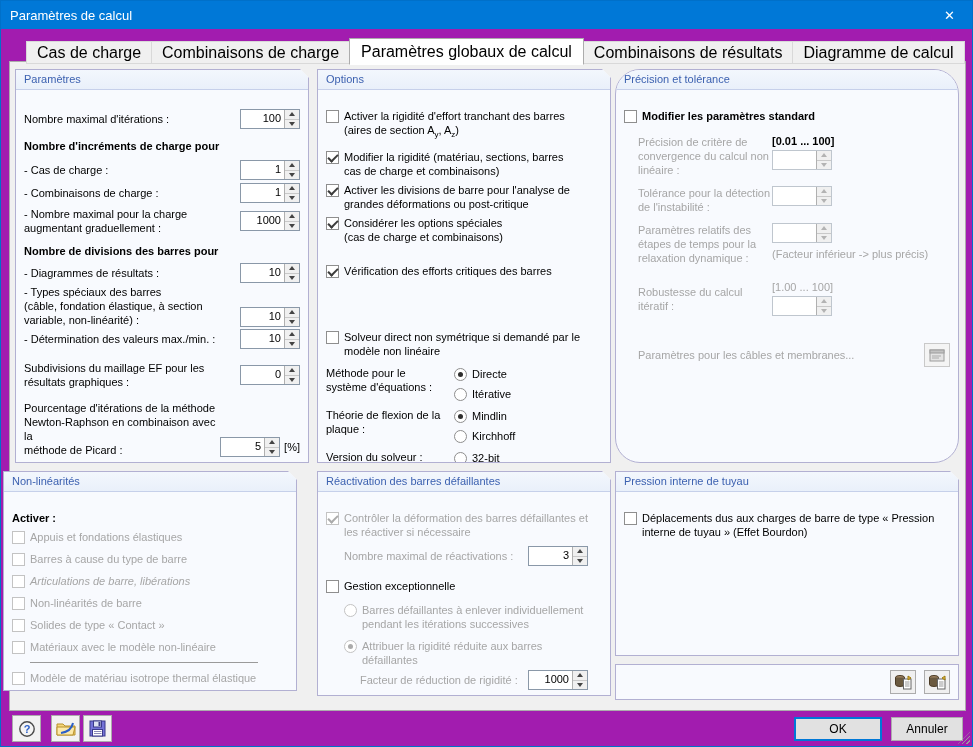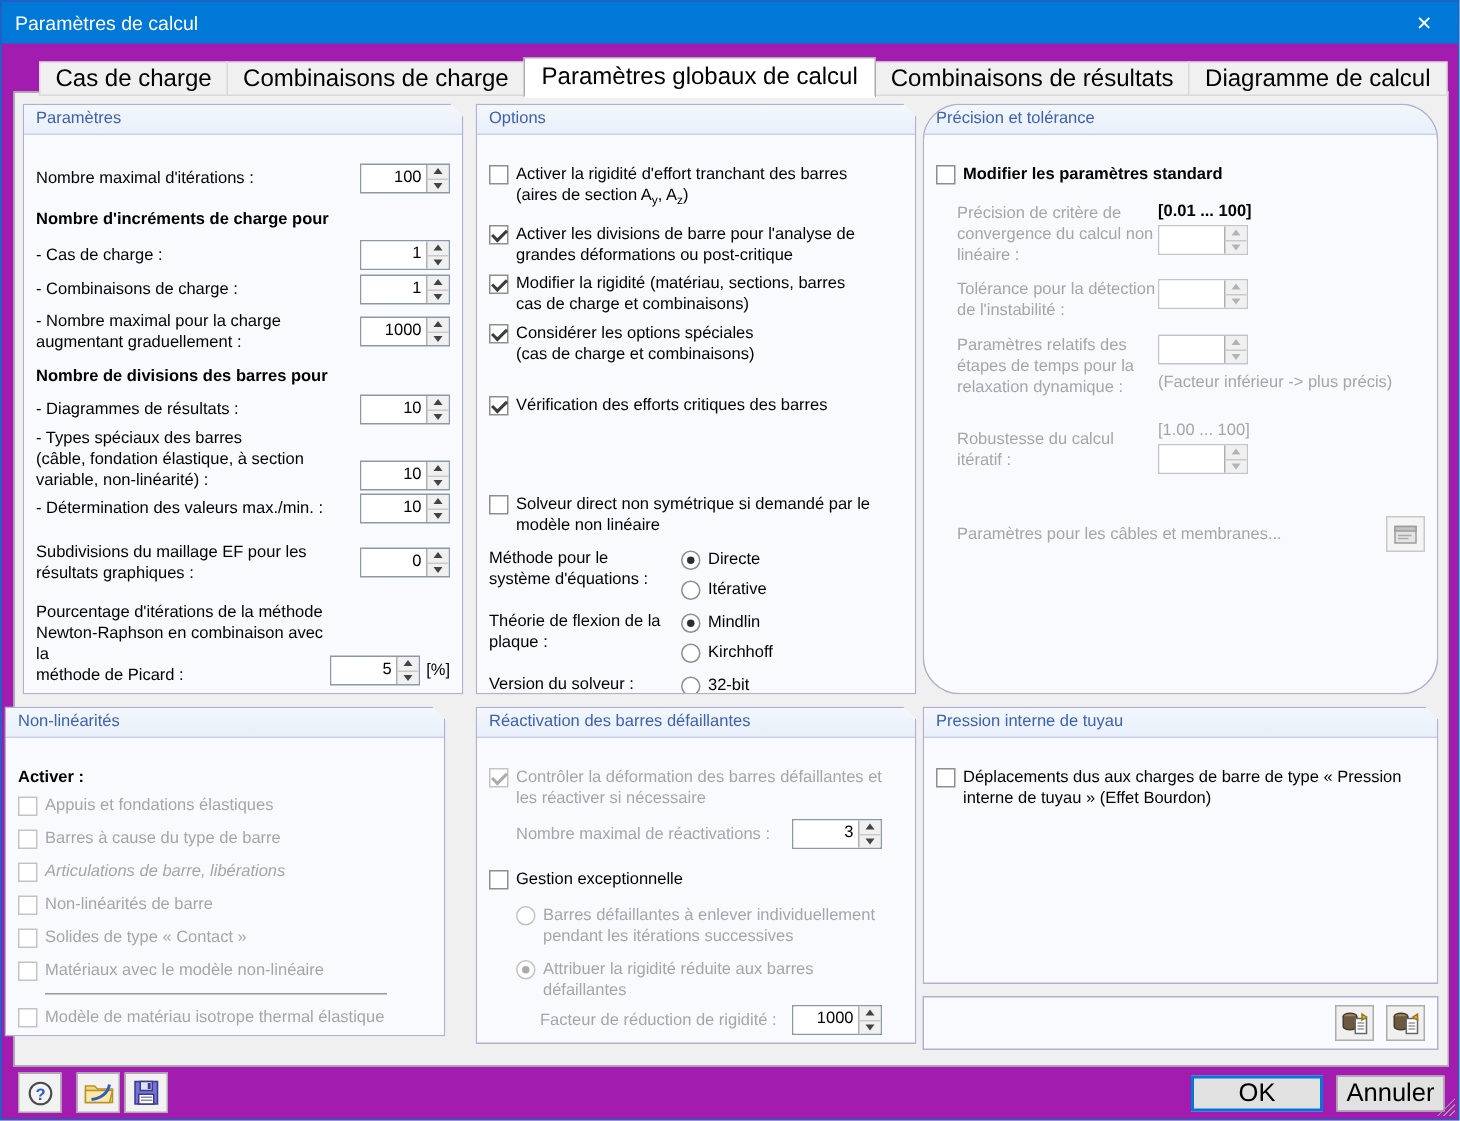--- a/index.html
+++ b/index.html
@@ -92,21 +92,21 @@
   
   .pxrow { display:flex; margin-bottom:9px; }
   .pxlabel { flex:1; padding-left:14px; }
   .pxctrl { width:178px; }
   .hint { height:15px; font-weight:bold; }
   .hint.dis { font-weight:normal; }
   .note { margin-top:4px; white-space:nowrap; }
 
   
   .btn { position:absolute; height:24px; background:#E1E1E1; border:1px solid #ADADAD;
-         display:flex; align-items:center; justify-content:center; font-size:17px; }
+         display:flex; align-items:center; justify-content:center; font-size:12px; }
   .btn.default { border:2px solid #0078D7; }
   .iconbtn { position:absolute; width:29px; height:27px; background:#F2F2F2; border:1px solid #ACACAC;
              display:flex; align-items:center; justify-content:center; }
   .minibtn { width:26px; height:24px; background:#F0F0F0; border:1px solid #ACACAC;
              display:flex; align-items:center; justify-content:center; }
   .minibtn.disctl { border-color:#C9C9C9; background:#F4F4F4; }
 
   .sep { border-top:1px solid #9A9A9A; margin:8px 4px 8px 18px; width:228px; }
 
   .grip { position:absolute; right:2px; bottom:2px; width:12px; height:12px;
@@ -287,27 +287,27 @@
 
   <div class="group g-options">
     <div class="group-title">Options</div>
     <div class="group-body">
       <div class="cbrow" style="margin-bottom:8px;">
         <span class="cb" data-checked="false"></span>
         <span class="lbl"><span>Activer la rigidité d'effort tranchant des barres</span><br><span>(aires de section A</span><sub class="ss">y</sub><span>, A</span><sub class="ss">z</sub><span>)</span></span>
       </div>
       <div class="cbrow" style="margin-bottom:5px;">
         <span class="cb" data-checked="true"></span>
+        <span class="lbl">Modifier la rigidité (matériau, sections, barres
+cas de charge et combinaisons)</span>
+      </div>
+      <div class="cbrow" style="margin-bottom:5px;">
+        <span class="cb" data-checked="true"></span>
         <span class="lbl">Activer les divisions de barre pour l'analyse de
 grandes déformations ou post-critique</span>
-      </div>
-      <div class="cbrow" style="margin-bottom:5px;">
-        <span class="cb" data-checked="true"></span>
-        <span class="lbl">Modifier la rigidité (matériau, sections, barres
-cas de charge et combinaisons)</span>
       </div>
       <div class="cbrow" style="margin-bottom:20px;">
         <span class="cb" data-checked="true"></span>
         <span class="lbl">Considérer les options spéciales
 (cas de charge et combinaisons)</span>
       </div>
       <div class="cbrow" style="margin-bottom:52px;">
         <span class="cb" data-checked="true"></span>
         <span class="lbl">Vérification des efforts critiques des barres</span>
       </div>

